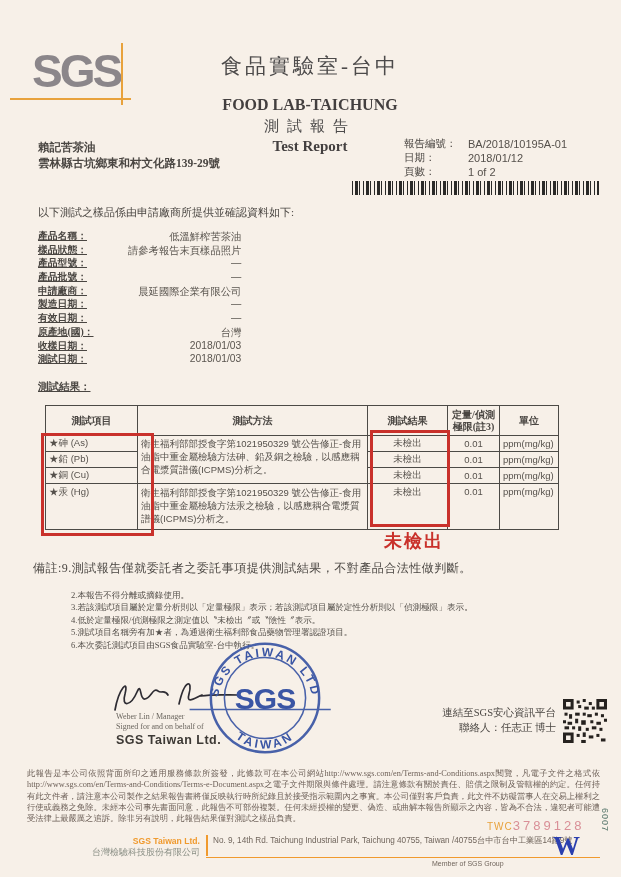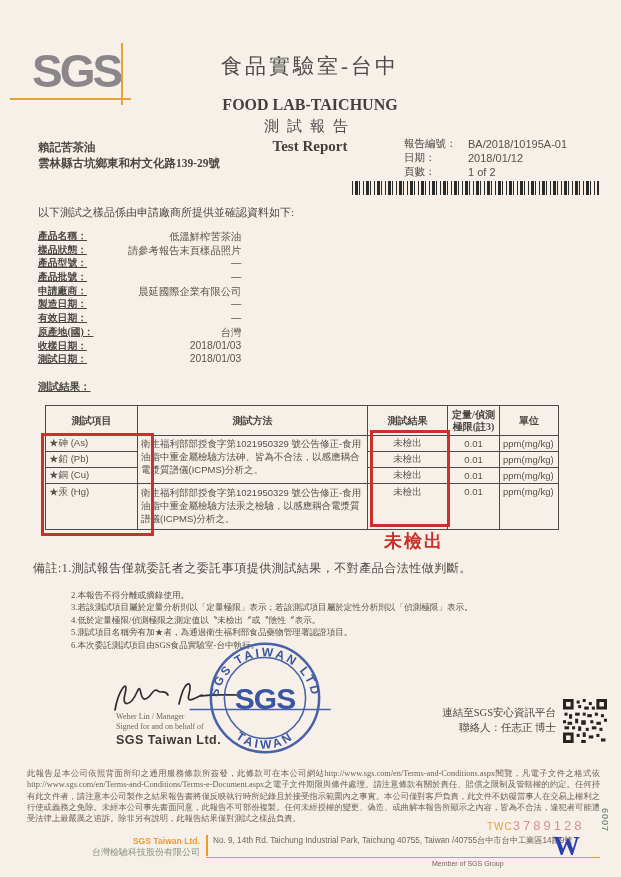--- a/index.html
+++ b/index.html
@@ -186,21 +186,21 @@
       <th>測試方法</th>
       <th>測試結果</th>
       <th>
         <span style="display:block">定量/偵測</span>
         <span style="display:block">極限(註3)</span>
       </th>
       <th>單位</th>
     </tr>
     <tr>
       <td class="item">★砷 (As)</td>
-      <td class="meth" rowspan="3">衛生福利部部授食字第1021950329 號公告修正-食用油脂中重金屬檢驗方法砷、皆為不合法，以感應耦合電漿質譜儀(ICPMS)分析之。</td>
+      <td class="meth" rowspan="3">衛生福利部部授食字第1021950329 號公告修正-食用油脂中重金屬檢驗方法砷、鉛及銅之檢驗，以感應耦合電漿質譜儀(ICPMS)分析之。</td>
       <td class="res">未檢出</td>
       <td class="lim">0.01</td>
       <td class="unit">ppm(mg/kg)</td>
     </tr>
     <tr>
       <td class="item">★鉛 (Pb)</td>
       <td class="res">未檢出</td>
       <td class="lim">0.01</td>
       <td class="unit">ppm(mg/kg)</td>
     </tr>
@@ -219,21 +219,21 @@
     </tr>
   </tbody>
     </table>
 
   <div class="abs redbox" style="left:41px; top:433px; width:113px; height:103px;"></div>
   <div class="abs redbox" style="left:370px; top:430px; width:80px; height:97px;"></div>
   <div class="abs red-annot" style="left:384px; top:529px;">未檢出</div>
 
   <div class="abs" style="left:33px; top:560px; width:575px;">
     <div class="note1">
-      <span>備註:</span><span>1.測試報告僅就委託者之委託事項提供測試結果，不對產品合法性做判斷。</span>
+      <span>備註:</span><span>9.測試報告僅就委託者之委託事項提供測試結果，不對產品合法性做判斷。</span>
     </div>
     <div class="note-sub" style="margin-top:12px;">2.本報告不得分離或摘錄使用。</div>
     <div class="note-sub">3.若該測試項目屬於定量分析則以「定量極限」表示；若該測試項目屬於定性分析則以「偵測極限」表示。</div>
     <div class="note-sub">4.低於定量極限/偵測極限之測定值以〝未檢出〞或〝陰性〞表示。</div>
     <div class="note-sub">5.測試項目名稱旁有加★者，為通過衛生福利部食品藥物管理署認證項目。</div>
     <div class="note-sub">6.本次委託測試項目由SGS食品實驗室-台中執行。</div>
   </div>
 
   <svg class="abs" style="left:105px; top:670px;" width="140" height="48" viewBox="0 0 140 48">
     <g fill="none" stroke="#2e2c33" stroke-width="1.7" stroke-linecap="round">

